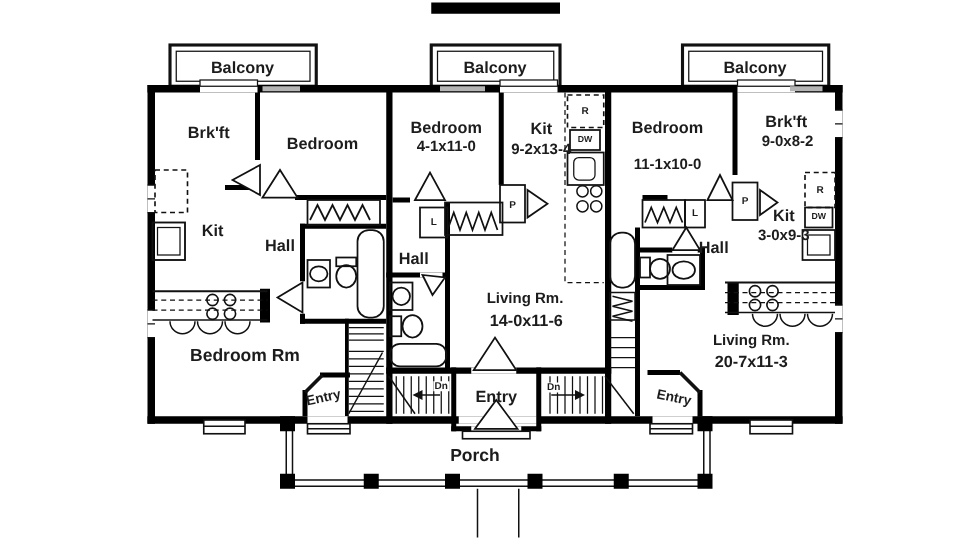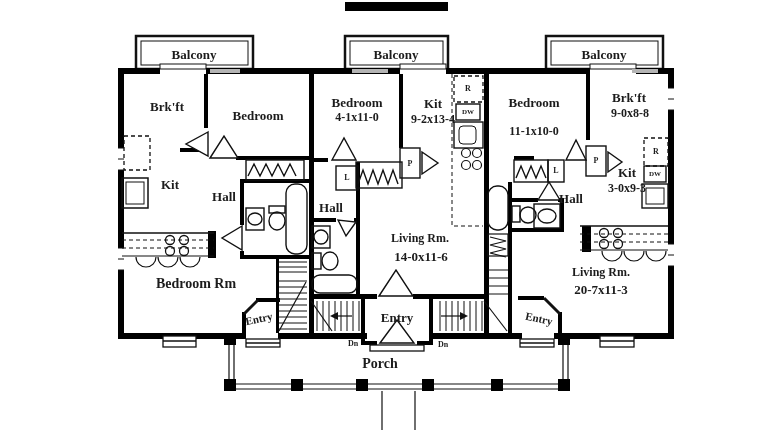--- a/index.html
+++ b/index.html
@@ -1,23 +1,23 @@
 <!DOCTYPE html>
 <html><head>
 <meta charset="utf-8">
 <style>
   html,body{margin:0;padding:0;background:#fff;}
   .canvas{position:relative;width:776px;height:436px;background:#fff;overflow:hidden;
-          font-family:Liberation Serif, serif;color:#1c1c1c;}
+          font-family:Liberation Sans, sans-serif;color:#1c1c1c;}
   .canvas svg{position:absolute;left:0;top:0;}
   .lbl{position:absolute;transform:translate(-50%,-50%);white-space:nowrap;
        font-weight:600;color:#1c1c1c;line-height:1;}
   .s15{font-size:12px}.s14{font-size:14px}.s13{font-size:13px}.s12{font-size:12px}
   .s11{font-size:11px}.s8{font-size:8px}.s7{font-size:7px}
-  .boxed{background:#fff;padding:0 1px;margin-top:35px;}
+  .boxed{background:#fff;padding:0 1px;}
   .tiltL{transform:translate(-50%,-50%) rotate(-12deg);}
   .tiltR{transform:translate(-50%,-50%) rotate(12deg);}
 </style>
 </head>
 <body>
 
 <div class="canvas">
 
 <svg width="776" height="436" viewBox="0 0 776 436">
   <g stroke="none" fill="#000">
@@ -284,21 +284,21 @@
 <div class="lbl s12" style="left:357px;top:117px">4-1x11-0</div>
 <div class="lbl s13" style="left:433px;top:103px">Kit</div>
 <div class="lbl s12" style="left:433px;top:119px">9-2x13-4</div>
 <div class="lbl s13" style="left:331px;top:207px">Hall</div>
 <div class="lbl s15" style="left:420px;top:238px">Living Rm.</div>
 <div class="lbl s13" style="left:421px;top:256px">14-0x11-6</div>
 
 <div class="lbl s13" style="left:534px;top:102px">Bedroom</div>
 <div class="lbl s12" style="left:534px;top:131px">11-1x10-0</div>
 <div class="lbl s13" style="left:629px;top:97px">Brk'ft</div>
-<div class="lbl s12" style="left:630px;top:113px">9-0x8-8</div>
+<div class="lbl s12" style="left:630px;top:113px">9-0x8-2</div>
 <div class="lbl s13" style="left:627px;top:172px">Kit</div>
 <div class="lbl s12" style="left:627px;top:188px">3-0x9-3</div>
 <div class="lbl s13" style="left:571px;top:198px">Hall</div>
 <div class="lbl s15" style="left:601px;top:272px">Living Rm.</div>
 <div class="lbl s13" style="left:601px;top:289px">20-7x11-3</div>
 
 <div class="lbl s8" style="left:468px;top:89px">R</div>
 <div class="lbl s7" style="left:468px;top:112px">DW</div>
 <div class="lbl s8" style="left:410px;top:164px">P</div>
 <div class="lbl s8" style="left:347px;top:178px">L</div>

